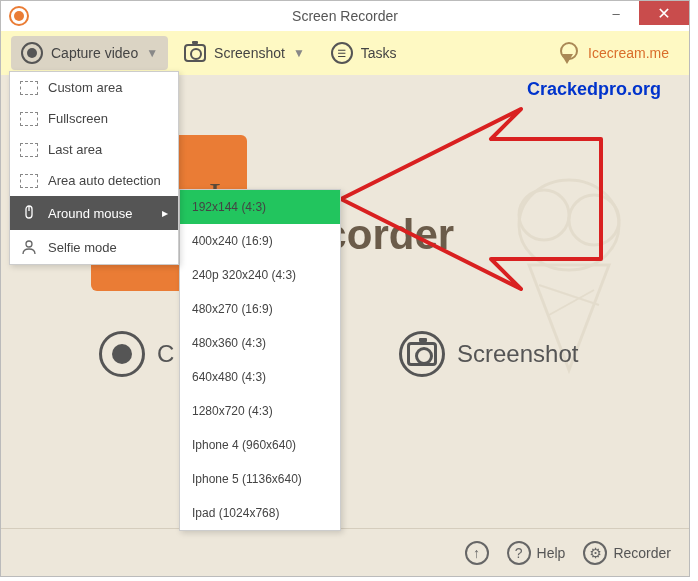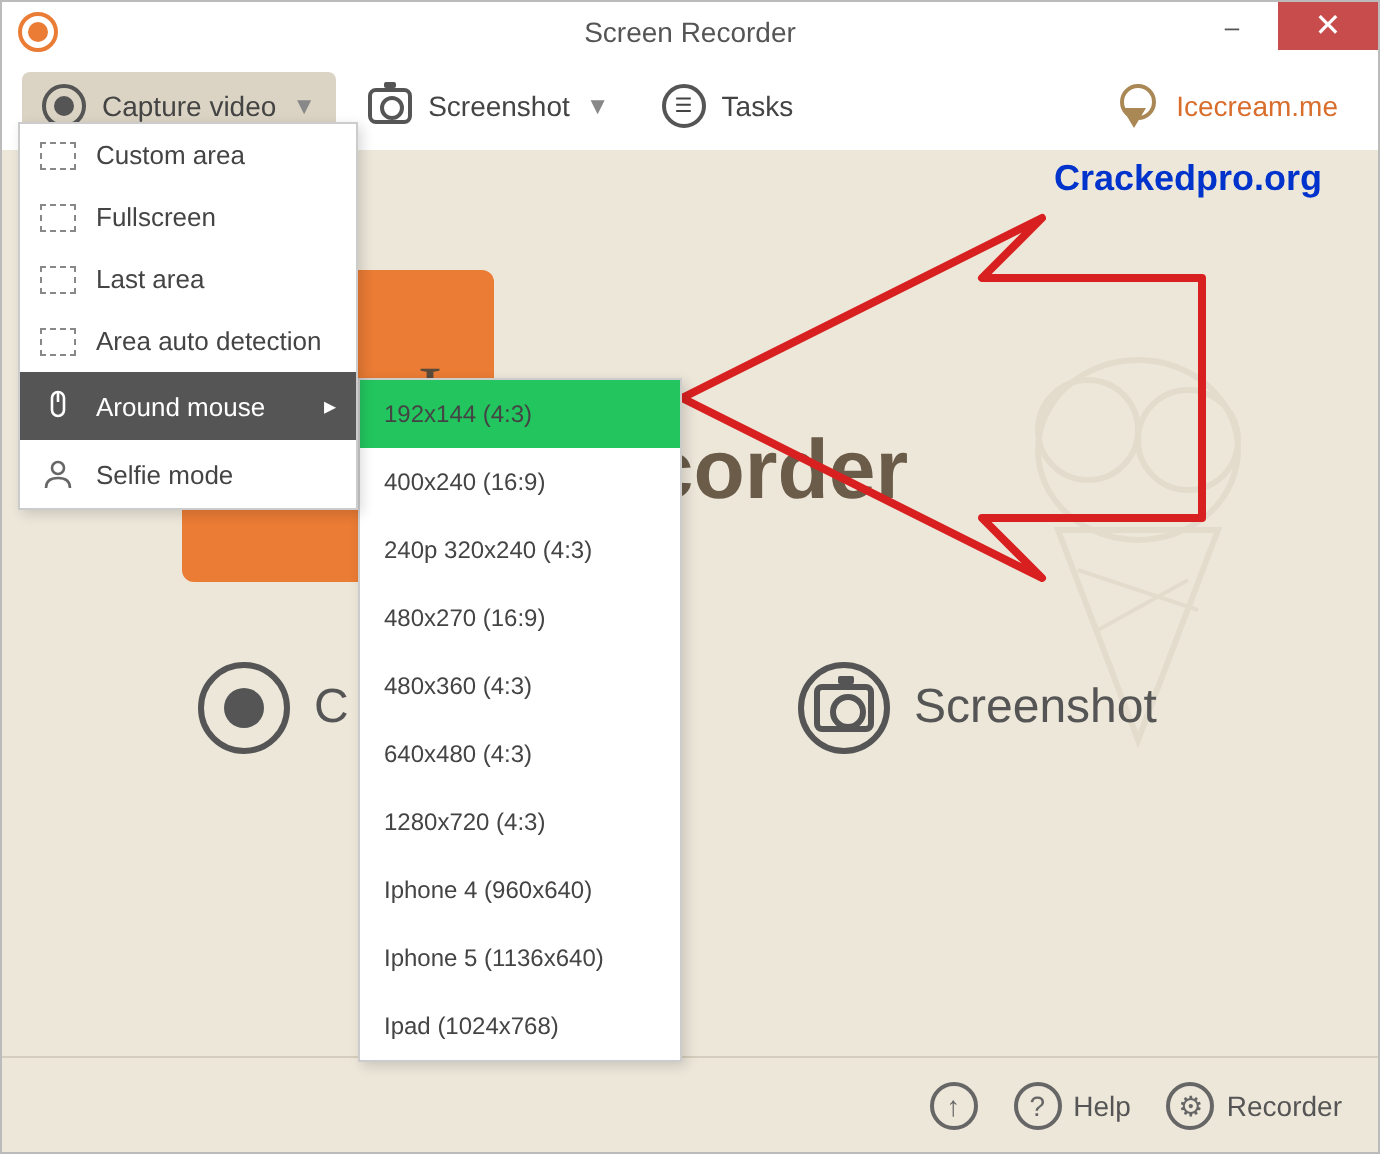--- a/index.html
+++ b/index.html
@@ -5,36 +5,36 @@
 *{margin:0;padding:0;box-sizing:border-box;font-family:"Segoe UI",Tahoma,sans-serif}
 body{width:698px;height:581px;overflow:hidden;background:#fff}
 .window{width:690px;height:577px;border:1px solid #bbb;position:relative;background:#ede7da}
 .titlebar{height:30px;display:flex;align-items:center;justify-content:center;position:relative;background:#fff}
 .titlebar-icon{position:absolute;left:8px;top:5px;width:20px;height:20px;border:2px solid #ea7c35;border-radius:50%}
 .titlebar-icon::after{content:"";position:absolute;top:3px;left:3px;right:3px;bottom:3px;background:#ea7c35;border-radius:50%}
 .title-text{font-size:14px;color:#555}
 .winbtns{position:absolute;right:0;top:0;display:flex}
 .winbtn{width:46px;height:24px;display:flex;align-items:center;justify-content:center;font-size:13px;color:#555}
 .winbtn.close{background:#c94c4c;color:#fff;width:50px;height:24px;font-size:16px}
-.toolbar{height:44px;display:flex;align-items:center;padding:0 10px;gap:6px;background:#ffffff}
+.toolbar{height:44px;display:flex;align-items:center;padding:0 10px;gap:6px;background:#fef9c3}
 .tbtn{display:flex;align-items:center;gap:8px;padding:6px 10px;border-radius:4px;font-size:14px;color:#444}
 .tbtn.active{background:#dbd4c4}
 .rec-icon{width:22px;height:22px;border:2px solid #555;border-radius:50%;display:flex;align-items:center;justify-content:center}
 .rec-icon::after{content:"";width:10px;height:10px;background:#555;border-radius:50%}
 .cam-icon{width:22px;height:18px;border:2px solid #555;border-radius:4px;position:relative}
 .cam-icon::after{content:"";position:absolute;width:8px;height:8px;border:2px solid #555;border-radius:50%;top:2px;left:4px}
 .cam-icon::before{content:"";position:absolute;width:6px;height:3px;background:#555;top:-5px;left:6px;border-radius:1px}
 .task-icon{width:22px;height:22px;border:2px solid #555;border-radius:50%;display:flex;align-items:center;justify-content:center;font-size:10px}
 .cone-icon{width:22px;height:22px;position:relative}
 .cone-icon::before{content:"";position:absolute;width:14px;height:14px;border:2px solid #a85;border-radius:50%;top:0;left:2px}
 .cone-icon::after{content:"";position:absolute;width:0;height:0;border-left:6px solid transparent;border-right:6px solid transparent;border-top:10px solid #a85;top:12px;left:3px}
 .chev{color:#888;font-size:12px}
 .link-orange{color:#d96d2b;font-size:14px}
 .spacer{flex:1}
-.dropdown{position:absolute;left:8px;top:60px;width:170px;background:#fff;border:1px solid #ccc;box-shadow:2px 2px 6px rgba(0,0,0,.15);z-index:10}
+.dropdown{position:absolute;left:8px;top:70px;width:170px;background:#fff;border:1px solid #ccc;box-shadow:2px 2px 6px rgba(0,0,0,.15);z-index:10}
 .dd-item{display:flex;align-items:center;gap:10px;padding:8px 10px;font-size:13px;color:#444}
 .dd-item.sel{background:#555;color:#fff}
 .dd-icon{width:18px;height:14px;border:1.5px dashed #888;flex-shrink:0}
 .dd-icon.mouse{border:none;width:18px;height:18px}
 .dd-icon.selfie{border:none;width:18px;height:18px}
 .submenu{position:absolute;left:178px;top:188px;width:162px;background:#fff;border:1px solid #ccc;box-shadow:2px 2px 6px rgba(0,0,0,.15);z-index:9}
 .sub-item{padding:10px 12px;font-size:12px;color:#444}
 .sub-item.first{background:#22c55e}
 .content{position:absolute;left:0;right:0;top:74px;bottom:50px;padding:20px}
 .orange-box{width:156px;height:156px;background:#ea7c35;border-radius:6px;position:absolute;left:90px;top:60px}

